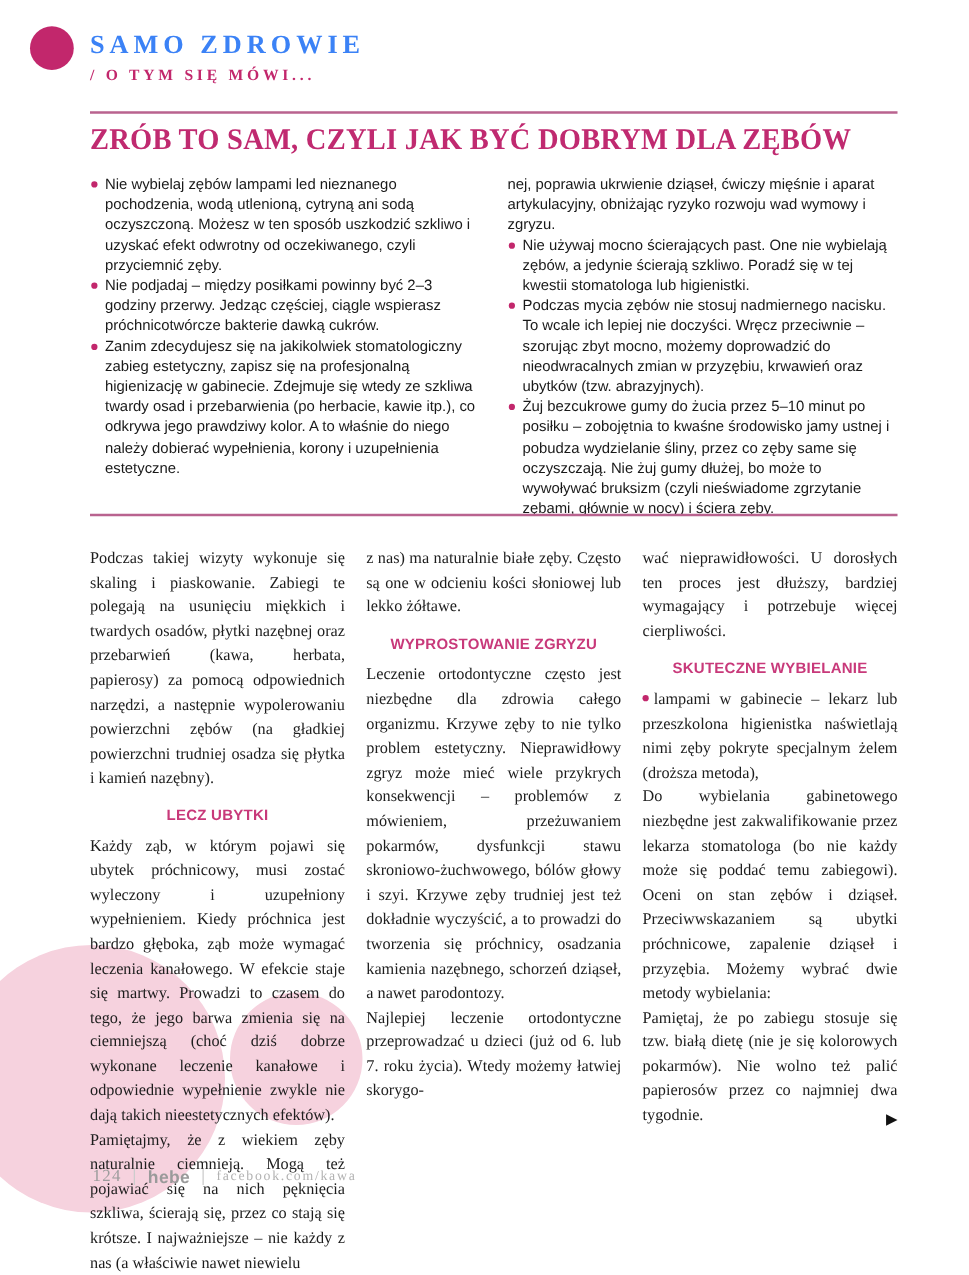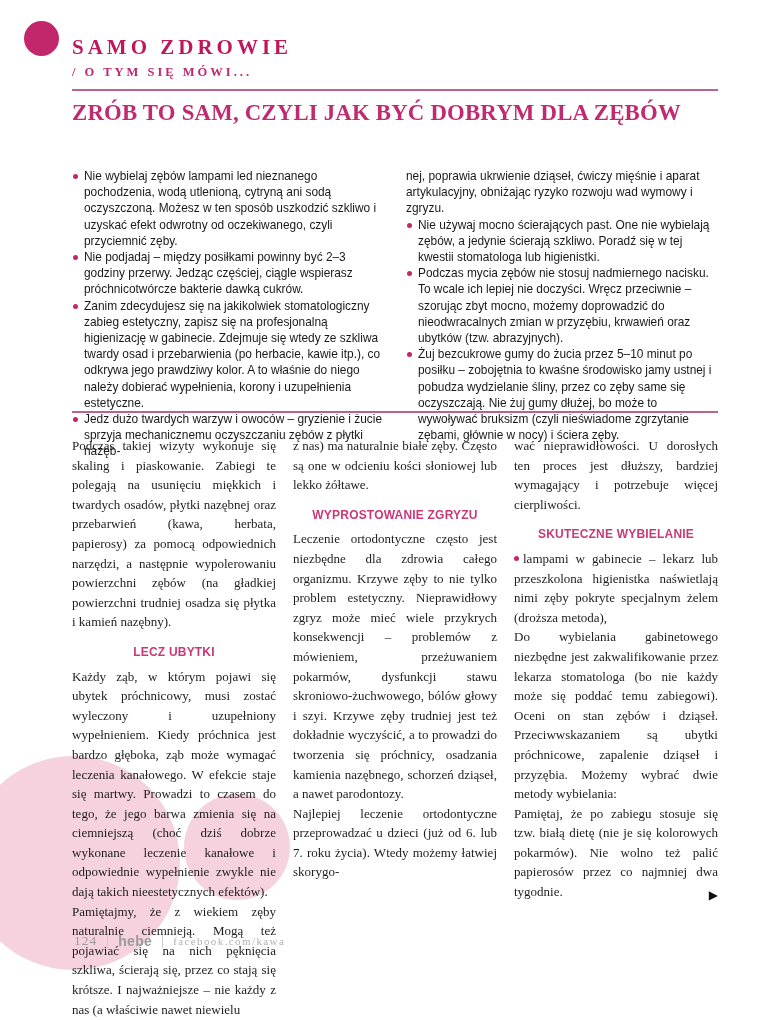--- a/index.html
+++ b/index.html
@@ -8,36 +8,36 @@
     font-family:"Liberation Serif", serif;
     -webkit-font-smoothing:antialiased;
   }
   .decor-circle{position:absolute;border-radius:50%;background:#f6d2de;z-index:0;}
   .decor-big{left:-34px;top:756px;width:214px;height:214px;}
   .decor-small{left:184px;top:794px;width:106px;height:106px;}
 
   .logo-dot{position:absolute;left:24px;top:21px;width:35px;height:35px;border-radius:50%;background:#c2276c;z-index:2;}
 
   .header{position:absolute;left:72px;top:23px;z-index:2;}
-  .section-title{font-weight:bold;font-size:21px;letter-spacing:4px;color:#be185d;margin-top:12px;}
+  .section-title{font-weight:bold;font-size:21px;letter-spacing:4px;color:#3b82f6;}
   .section-sub{margin-top:5px;font-weight:bold;font-size:12.5px;letter-spacing:3px;color:#c2276c;}
 
   .rule{position:absolute;left:72px;width:646px;height:1.5px;background:#b9638f;z-index:2;}
   .rule-top{top:89px;}
   .rule-mid{top:411px;}
 
   .article-title{
     position:absolute;left:72px;top:99px;margin:0;z-index:2;
     font-size:24px;font-weight:bold;color:#c02a70;white-space:nowrap;
     transform:scaleX(0.95);transform-origin:left center;letter-spacing:0.2px;
   }
 
   .tips{
     position:absolute;left:72px;top:139px;width:646px;display:flex;gap:22px;z-index:2;
-    font-family:"Liberation Sans", sans-serif;font-size:11.9px;line-height:16.2px;color:#191919;margin-top:29px;
+    font-family:"Liberation Sans", sans-serif;font-size:11.9px;line-height:16.2px;color:#191919;
   }
   .tips-col{flex:1;min-width:0;}
   .tip{display:flex;margin:0;}
   .tip .dot{flex:none;width:5px;height:5px;border-radius:50%;background:#c2276c;margin:6px 6px 0 1px;}
   .tip-text{display:block;}
 
   .body-cols{
     position:absolute;left:72px;top:436px;width:646px;display:flex;gap:17px;z-index:1;
     font-size:13px;line-height:19.6px;color:#1d1d1d;text-align:justify;
   }
@@ -82,24 +82,20 @@
         <span class="tip-text">Nie wybielaj zębów lampami led nieznanego pochodzenia, wodą utlenioną, cytryną ani sodą oczyszczoną. Możesz w ten sposób uszkodzić szkliwo i uzyskać efekt odwrotny od oczekiwanego, czyli przyciemnić zęby.</span>
       </div>
       <div class="tip">
         <span class="dot"></span>
         <span class="tip-text">Nie podjadaj – między posiłkami powinny być 2–3 godziny przerwy. Jedząc częściej, ciągle wspierasz próchnicotwórcze bakterie dawką cukrów.</span>
       </div>
       <div class="tip">
         <span class="dot"></span>
         <span class="tip-text">Zanim zdecydujesz się na jakikolwiek stomatologiczny zabieg estetyczny, zapisz się na profesjonalną higienizację w gabinecie. Zdejmuje się wtedy ze szkliwa twardy osad i przebarwienia (po herbacie, kawie itp.), co odkrywa jego prawdziwy kolor. A to właśnie do niego należy dobierać wypełnienia, korony i uzupełnienia estetyczne.</span>
       </div>
-      <div class="tip">
-        <span class="dot"></span>
-        <span class="tip-text">Jedz dużo twardych warzyw i owoców – gryzienie i żucie sprzyja mechanicznemu oczyszczaniu zębów z płytki nazęb-</span>
-      </div>
     </div>
     <div class="tips-col">
       <div class="tip no-dot">
 
         <span class="tip-text">nej, poprawia ukrwienie dziąseł, ćwiczy mięśnie i aparat artykulacyjny, obniżając ryzyko rozwoju wad wymowy i zgryzu.</span>
       </div>
       <div class="tip">
         <span class="dot"></span>
         <span class="tip-text">Nie używaj mocno ścierających past. One nie wybielają zębów, a jedynie ścierają szkliwo. Poradź się w tej kwestii stomatologa lub higienistki.</span>
       </div>

